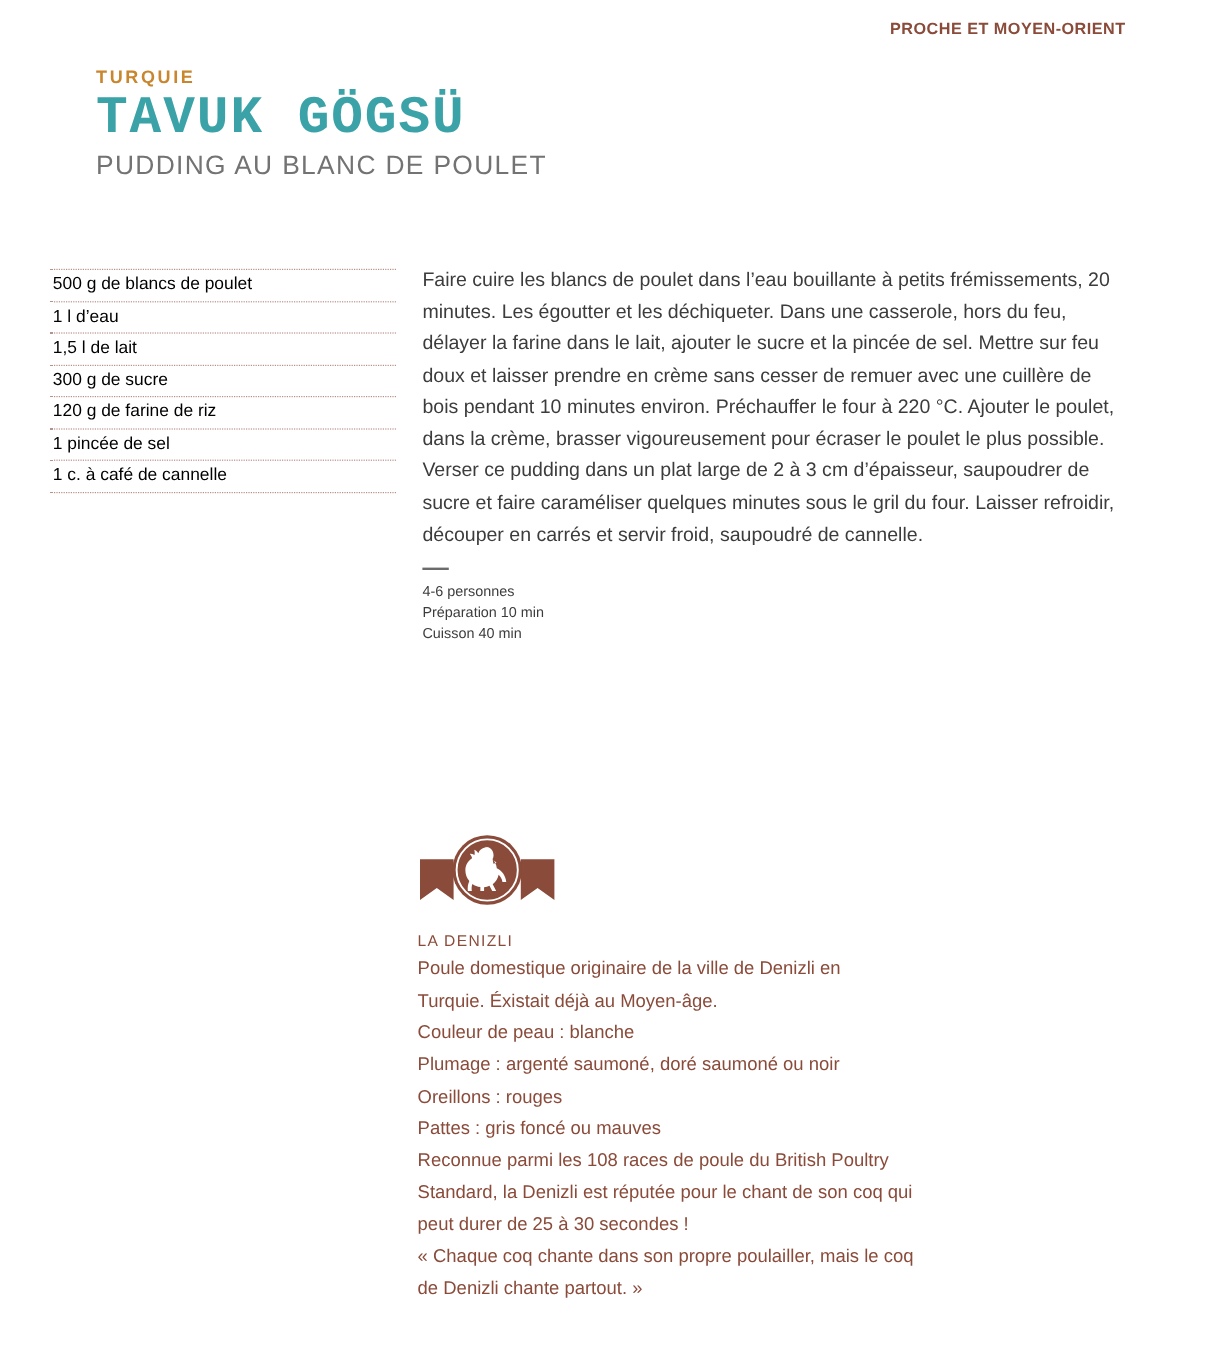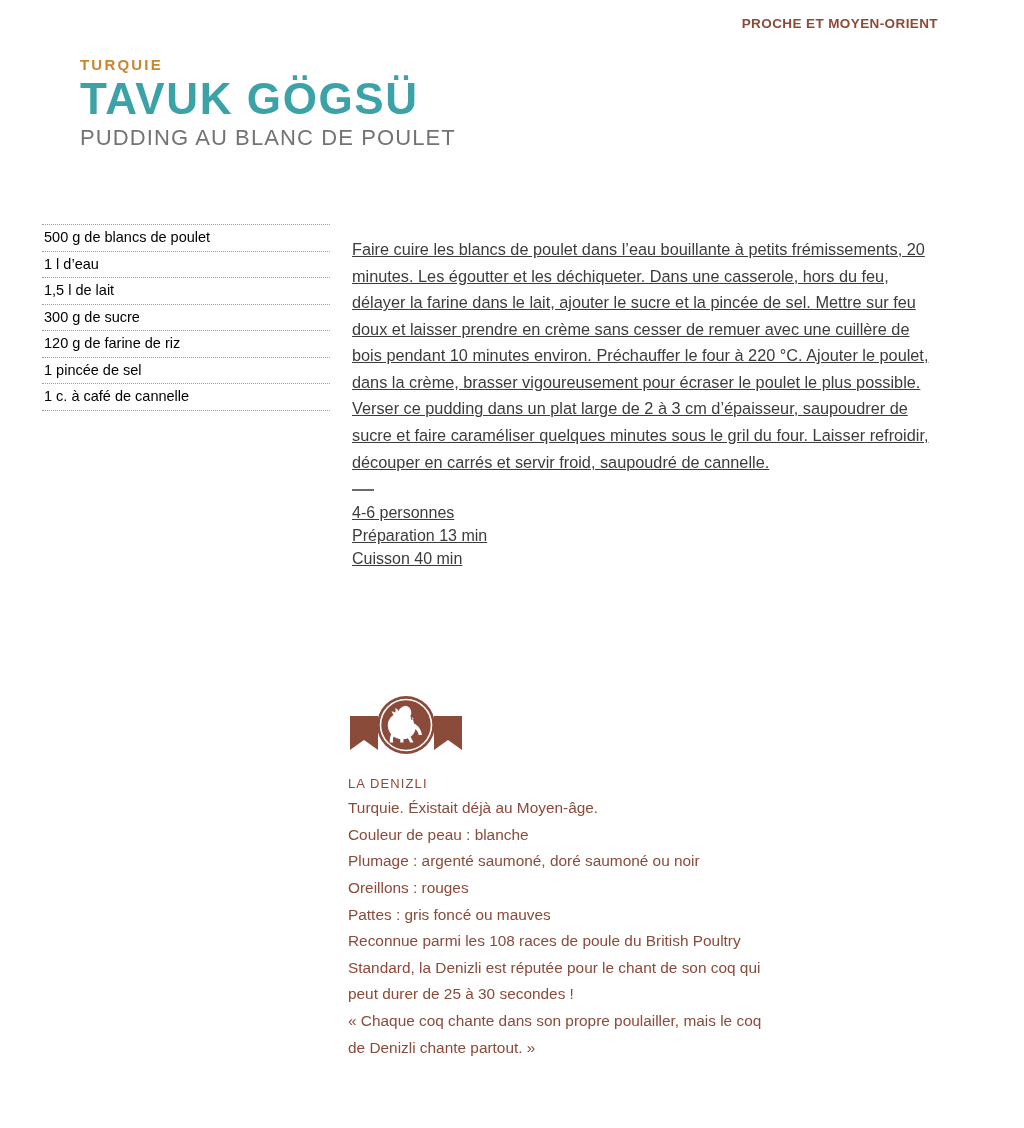--- a/index.html
+++ b/index.html
@@ -53,20 +53,21 @@
     margin: 0 0 4px 0;
   }
   .recipe-title {
     font-size: 44px;
     line-height: 1.02;
     font-weight: bold;
     letter-spacing: 1.6px;
     color: #3ba3a8;
     text-transform: uppercase;
     margin: 0;
+    font-family: Liberation Mono, monospace;
   }
   .recipe-subtitle {
     font-size: 22px;
     font-weight: normal;
     letter-spacing: 1.1px;
     color: #737373;
     text-transform: uppercase;
     margin: 3px 0 0 0;
   }
 
@@ -86,39 +87,38 @@
     white-space: nowrap;
   }
   .ingredient:first-child {
     border-top: 1px dotted #b8918a;
   }
 
   
   .method {
     position: absolute;
     left: 352px;
-    top: 236px;
+    top: 220px;
     width: 588px;
-    text-decoration: underline;
   }
   .method p {
     margin: 0;
     font-size: 16.3px;
     line-height: 1.63;
     color: #3c3c3c;
     text-align: left;
   }
   .rule {
     margin: 14px 0 10px 0;
     width: 22px;
     height: 2px;
     background: #6b6b6b;
   }
   .meta-line {
-    font-size: 16px;
+    font-size: 12px;
     line-height: 1.45;
     color: #3c3c3c;
   }
 
   
   .breed {
     position: absolute;
     left: 348px;
     top: 694px;
     width: 600px;
@@ -168,21 +168,21 @@
     <div class="ingredient">300 g de sucre</div>
     <div class="ingredient">120 g de farine de riz</div>
     <div class="ingredient">1 pincée de sel</div>
     <div class="ingredient">1 c. à café de cannelle</div>
   </div>
 
   <div class="method">
     <p>Faire cuire les blancs de poulet dans l’eau bouillante à petits frémissements, 20 minutes. Les égoutter et les déchiqueter. Dans une casserole, hors du feu, délayer la farine dans le lait, ajouter le sucre et la pincée de sel. Mettre sur feu doux et laisser prendre en crème sans cesser de remuer avec une cuillère de bois pendant 10 minutes environ. Préchauffer le four à 220 °C. Ajouter le poulet, dans la crème, brasser vigoureusement pour écraser le poulet le plus possible. Verser ce pudding dans un plat large de 2 à 3 cm d’épaisseur, saupoudrer de sucre et faire caraméliser quelques minutes sous le gril du four. Laisser refroidir, découper en carrés et servir froid, saupoudré de cannelle.</p>
     <div class="rule"></div>
     <div class="meta-line">4-6 personnes</div>
-    <div class="meta-line">Préparation 13 min</div>
+    <div class="meta-line">Préparation 10 min</div>
     <div class="meta-line">Cuisson 40 min</div>
   </div>
 
   <div class="breed">
     <div class="breed-badge">
       <svg width="116" height="68" viewBox="0 0 116 68" aria-hidden="true">
 
         <path d="M2 22 L30 22 L30 56 L16 46 L2 56 Z" fill="#8a4b3a"></path>
         <path d="M114 22 L86 22 L86 56 L100 46 L114 56 Z" fill="#8a4b3a"></path>
 
@@ -197,20 +197,21 @@
                  l2.3 4.4 l3.3 0 l-2.9 -5.8 c2.6 -1.9 4.3 -4.6 4.9 -7.8
                  c1.7 1.6 2.8 3.6 3.2 5.9 l3.2 0 c-0.6 -5.3 -3.6 -9.4 -7.9 -11.4
                  c-0.3 -3.0 -1.6 -5.6 -3.6 -7.4 c0.6 -1.0 0.9 -2.2 0.9 -3.4
                  c0 -4.2 -3.1 -7.1 -7.3 -7.1 z
                  M62.6 22.6 c1.3 0.5 2.4 1.3 3.2 2.3 l-2.6 0.9 z" fill="#ffffff"></path>
         <path d="M47.0 26.4 l-5.8 2.0 l5.1 1.6 z" fill="#ffffff"></path>
       </svg>
     </div>
     <div class="breed-name">LA DENIZLI</div>
     <div class="breed-text">
+      <div>Poule domestique originaire de la ville de Denizli en</div>
       <div>Turquie. Éxistait déjà au Moyen-âge.</div>
       <div>Couleur de peau : blanche</div>
       <div>Plumage : argenté saumoné, doré saumoné ou noir</div>
       <div>Oreillons : rouges</div>
       <div>Pattes : gris foncé ou mauves</div>
       <div>Reconnue parmi les 108 races de poule du British Poultry</div>
       <div>Standard, la Denizli est réputée pour le chant de son coq qui</div>
       <div>peut durer de 25 à 30 secondes !</div>
       <div>« Chaque coq chante dans son propre poulailler, mais le coq</div>
       <div>de Denizli chante partout. »</div>

